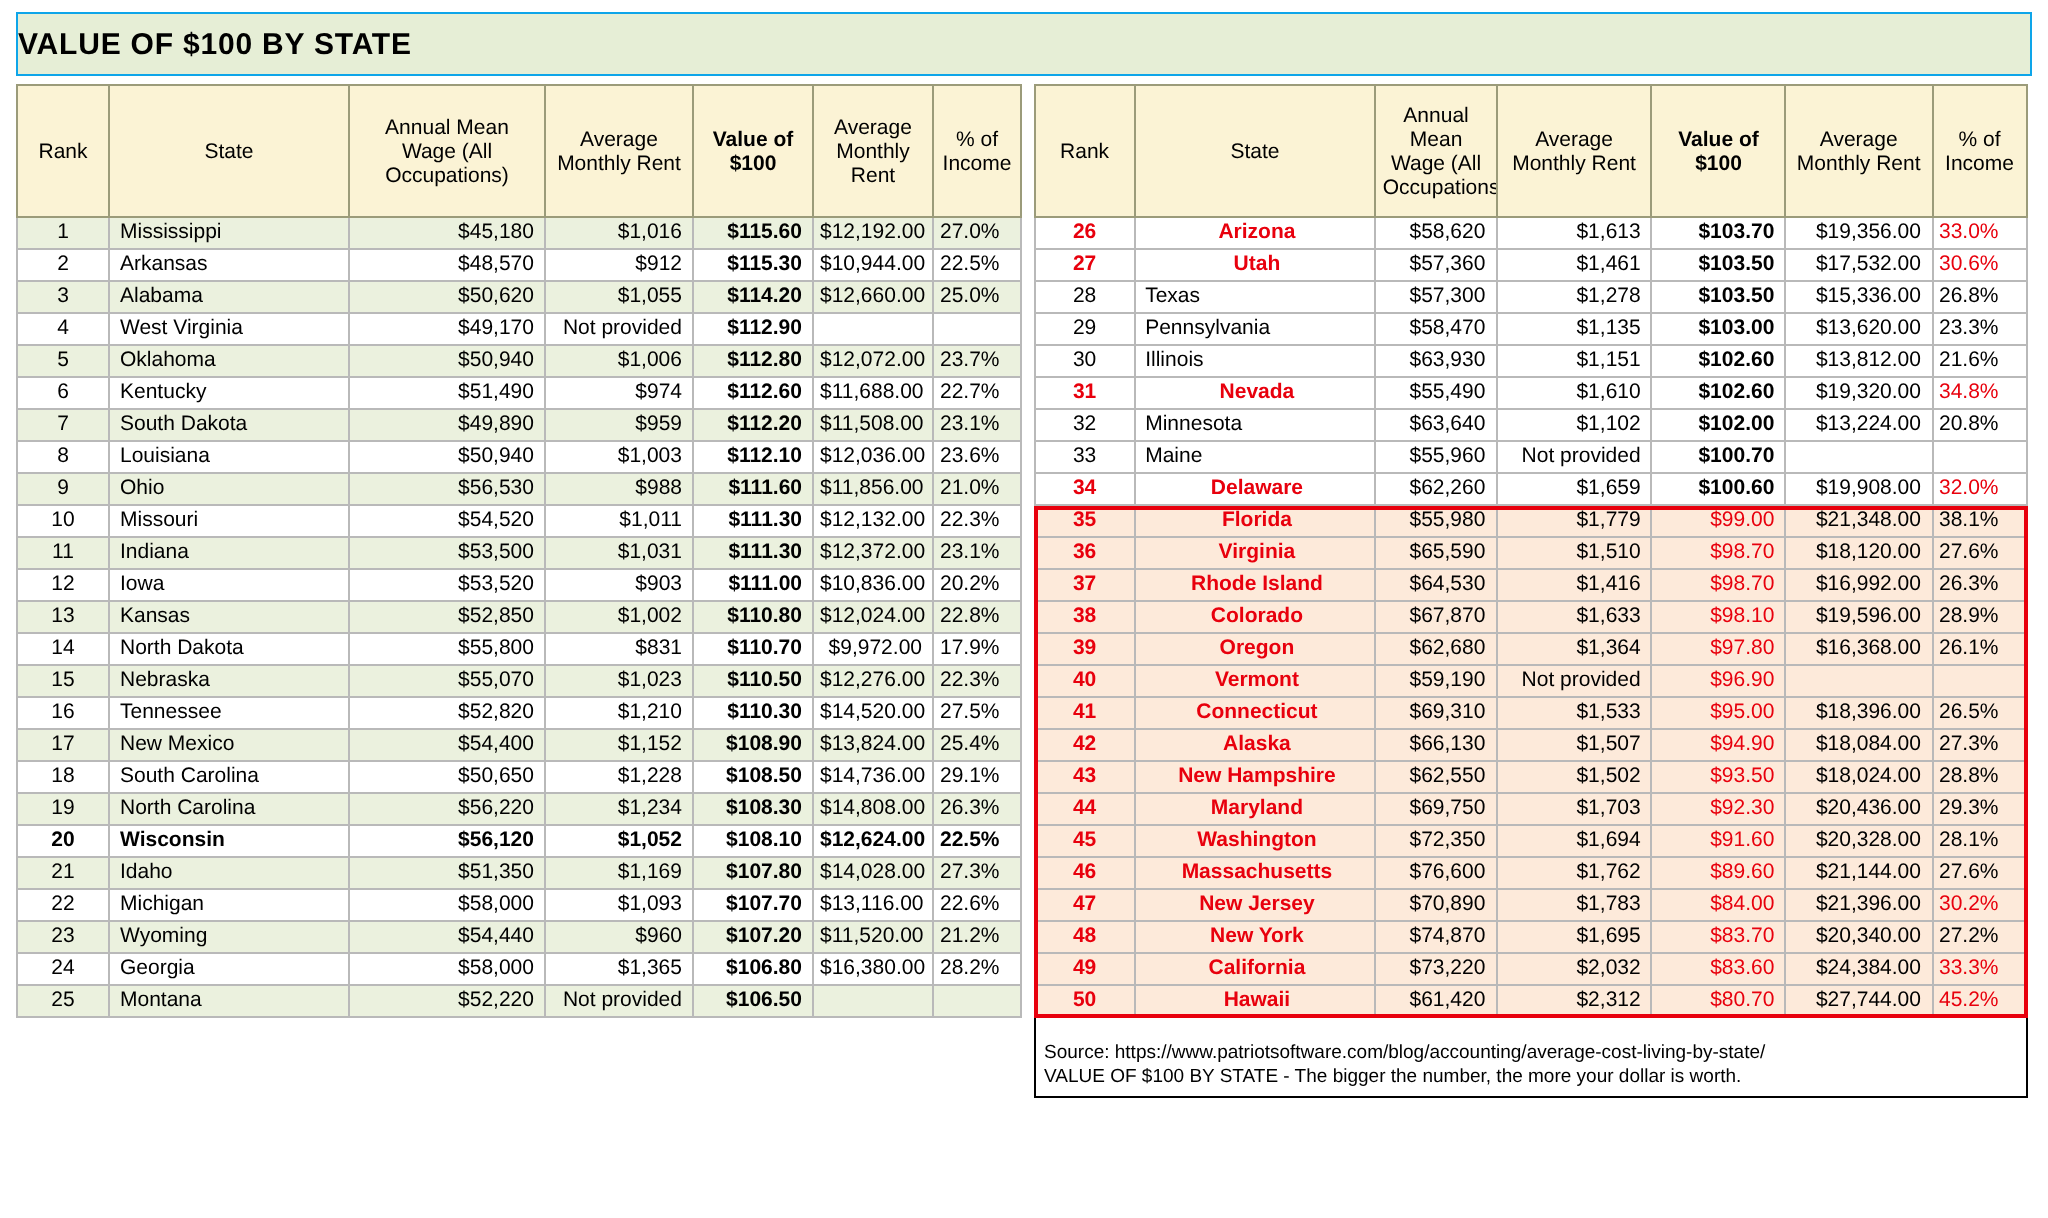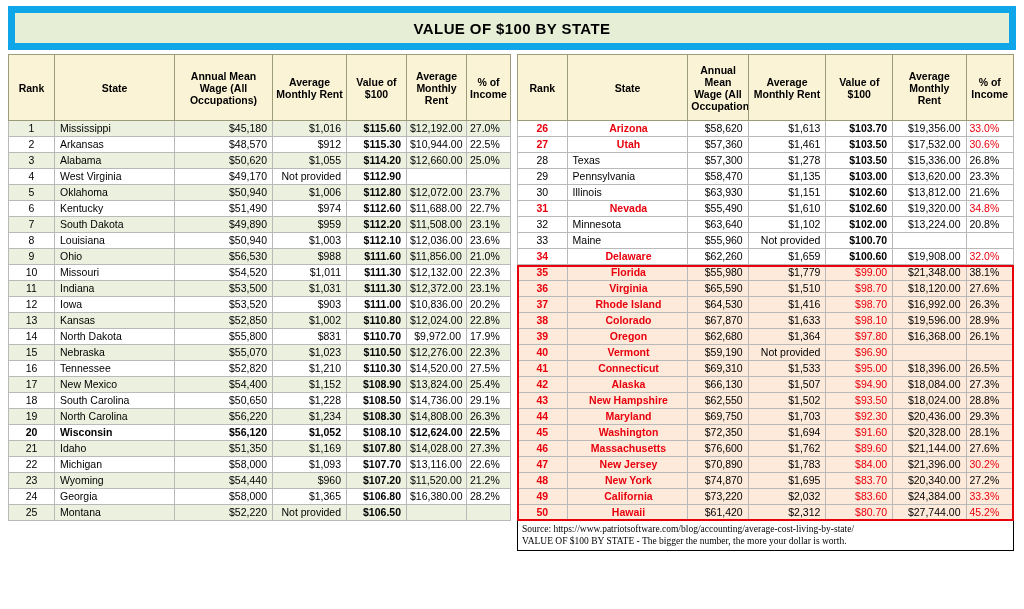--- a/index.html
+++ b/index.html
@@ -14,22 +14,22 @@
   .page{
     position:relative;
     width:1024px;height:609px;
     box-sizing:border-box;
     padding:6px 8px 4px 8px;
     background:#ffffff;
   }
   .title-bar{
     height:30px;
     background:#e6eed6;
-    border:7px solid #0ea5e9;
-    display:flex;align-items:center;justify-content:center;
+    border:1px solid #0ea5e9;
+    display:flex;align-items:center;
     margin-bottom:4px;
   }
   .title-bar .title{
     font-weight:bold;
     font-size:15px;
     letter-spacing:.4px;
   }
   .tables{
     display:flex;
     gap:6px;
@@ -46,21 +46,21 @@
     padding:1px 3px;
     font-size:10.5px;
     line-height:13px;
     height:15px;
     box-sizing:border-box;
     white-space:nowrap;
     overflow:hidden;
   }
   thead th{
     background:#fbf3d5;
-    font-weight:bold;
+    font-weight:normal;
     font-size:10.5px;
     text-align:center;
     vertical-align:middle;
     height:66px;
     border:1px solid #9b9b7a;
     line-height:12px;
     white-space:normal;
   }
   thead th.val100{font-weight:bold;background:#fbf3d5;}
   
@@ -98,26 +98,25 @@
     position:absolute;
     left:0;top:0;
     border:2px solid #e8000d;
     box-sizing:border-box;
     pointer-events:none;
   }
   .source{
     border:1px solid #000;
     border-top:none;
     box-sizing:border-box;
-    padding:2px 4px 3px 4px;
+    padding:12px 4px 3px 4px;
     font-size:9.5px;
     line-height:12px;
     background:#ffffff;
     margin-left:0px;
-    font-family:Liberation Serif, serif;
   }
   .source div{white-space:nowrap;}
 </style>
 </head>
 <body>
 
 <div class="page">
 
   <div class="title-bar">
     <span class="title">VALUE OF $100 BY STATE</span>

